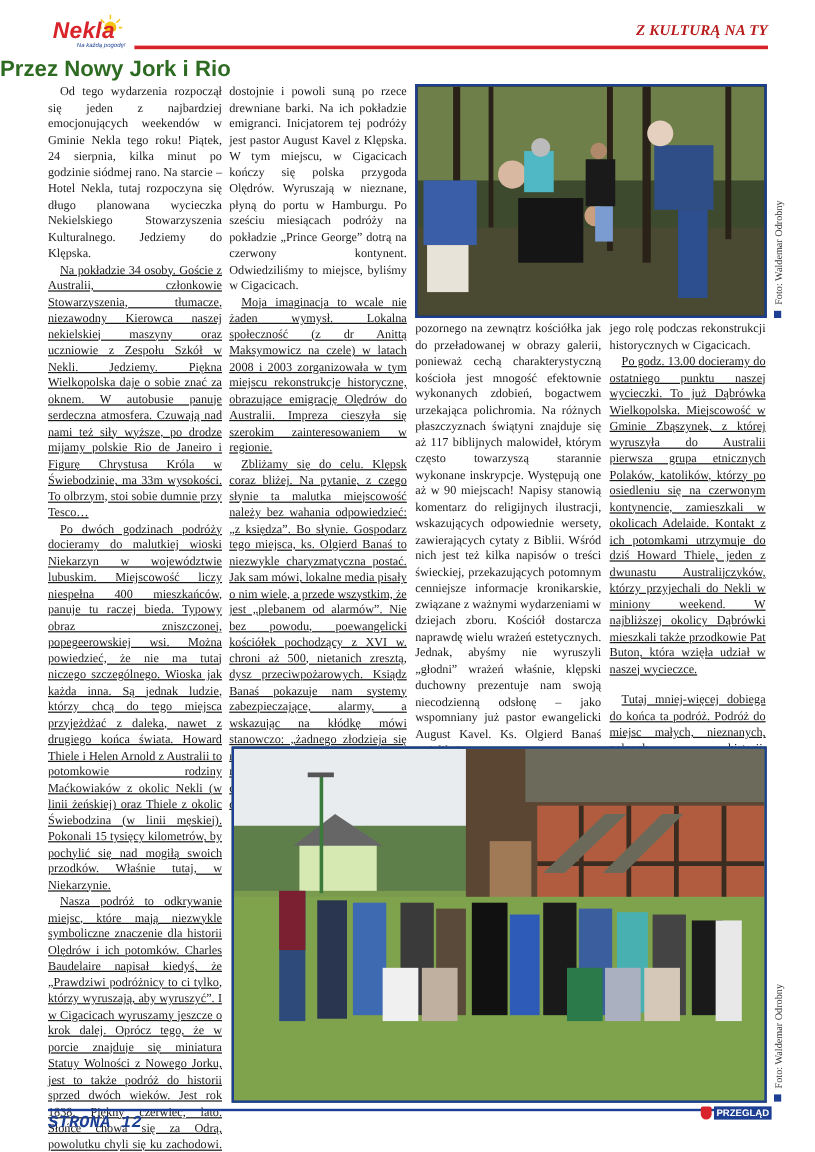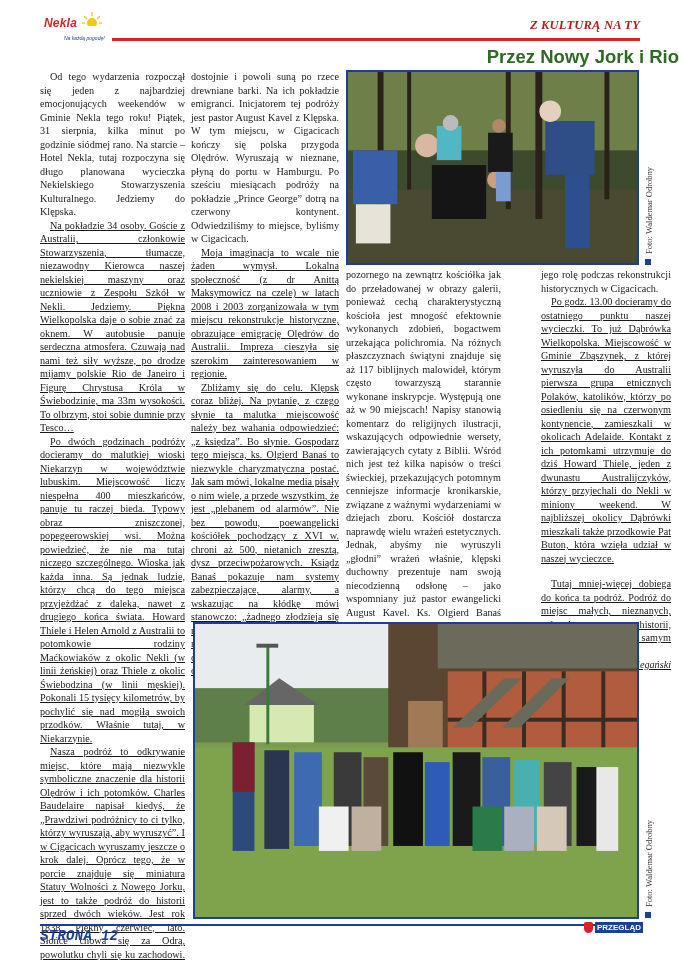--- a/index.html
+++ b/index.html
@@ -1,35 +1,35 @@
 <!DOCTYPE html>
 <html><head>
 <meta charset="utf-8">
 <style>
   * { margin: 0; padding: 0; box-sizing: border-box; }
   html, body { width: 679px; height: 960px; background: #ffffff; overflow: hidden; }
   body { position: relative; font-family: "Liberation Serif", "DejaVu Serif", serif; color: #1a1a1a; }
 
   .header { position: absolute; left: 40px; top: 10px; width: 600px; height: 34px; }
   .logo { position: absolute; left: 0; top: 0; width: 68px; height: 32px; }
-  .logo-word { position: absolute; left: 4px; top: 6px; font-family: "Liberation Sans", sans-serif; font-style: italic; font-weight: bold; color: #d9232a; font-size: 12px; letter-spacing: 0.2px; text-align: right; }
+  .logo-word { position: absolute; left: 4px; top: 6px; font-family: "Liberation Sans", sans-serif; font-style: italic; font-weight: bold; color: #d9232a; font-size: 19px; letter-spacing: 0.2px; text-align: right; }
   .logo-sun { position: absolute; left: 42px; top: 2px; width: 20px; height: 14px; }
   .logo-tag { position: absolute; left: 24px; top: 25px; font-family: "Liberation Sans", sans-serif; font-size: 5px; color: #1c3f94; font-style: italic; }
   .header-rule { position: absolute; left: 72px; right: 0; top: 28px; height: 3px; background: #d9232a; }
   .section-title { position: absolute; right: 0; top: 8px; font-family: "Liberation Serif", serif; font-style: italic; font-weight: bold; color: #b91c1c; font-size: 12.5px; letter-spacing: 0.2px; }
 
-  .title { position: absolute; left: 0; width: 679px; top: 46px; text-align: right; font-family: "Liberation Sans", sans-serif; font-weight: bold; color: #2e6b22; font-size: 18.5px; }
+  .title { position: absolute; left: 0; width: 679px; top: 46px; text-align: left; font-family: "Liberation Sans", sans-serif; font-weight: bold; color: #2e6b22; font-size: 18.5px; }
 
   .col { position: absolute; font-size: 10.2px; line-height: 13.5px; text-align: justify; hyphens: manual; }
   .col p { text-indent: 10px; }
   .col p + p { margin-top: 0; text-decoration: underline; }
   .col1 { left: 40px; top: 70px; width: 145px; }
   .col2 { left: 191px; top: 70px; width: 148px; }
   .col3 { left: 346px; top: 268px; width: 155px; }
-  .col4 { left: 508px; top: 268px; width: 130px; margin-left: 33px; }
+  .col4 { left: 508px; top: 268px; width: 130px; }
   .col .gap { margin-top: 6px; }
   .signature { text-align: right; font-style: italic; text-indent: 0 !important; margin-top: 1px; }
 
   .photo { position: absolute; border: 2px solid #1c3f94; overflow: hidden; }
   .photo1 { left: 346px; top: 70px; width: 293px; height: 195px; background: #33402a; }
   .photo2 { left: 193px; top: 622px; width: 446px; height: 297px; background: #6b8a45; }
   .photo svg { display: block; width: 100%; height: 100%; }
 
   .credit { position: absolute; font-family: "Liberation Serif", serif; font-size: 8.5px; color: #333; transform-origin: left top; transform: rotate(-90deg); white-space: nowrap; }
   .credit1 { left: 644px; top: 254px; }
@@ -63,21 +63,21 @@
     <span class="logo-word">Nekla</span>
     <span class="logo-tag">Na każdą pogodę!</span>
   </div>
   <div class="header-rule"></div>
   <div class="section-title">Z KULTURĄ NA TY</div>
 </div>
 
 <h1 class="title">Przez Nowy Jork i Rio</h1>
 
 <div class="col col1">
-  <p>Od tego wydarzenia rozpoczął się jeden z najbardziej emocjonujących weekendów w Gminie Nekla tego roku! Piątek, 31 sierpnia, kilka minut po godzinie siódmej rano. Na starcie – Hotel Nekla, tutaj rozpoczyna się długo planowana wycieczka Nekielskiego Stowarzyszenia Kulturalnego. Jedziemy do Klępska.</p>
+  <p>Od tego wydarzenia rozpoczął się jeden z najbardziej emocjonujących weekendów w Gminie Nekla tego roku! Piątek, 24 sierpnia, kilka minut po godzinie siódmej rano. Na starcie – Hotel Nekla, tutaj rozpoczyna się długo planowana wycieczka Nekielskiego Stowarzyszenia Kulturalnego. Jedziemy do Klępska.</p>
   <p>Na pokładzie 34 osoby. Goście z Australii, członkowie Stowarzyszenia, tłumacze, niezawodny Kierowca naszej nekielskiej maszyny oraz uczniowie z Zespołu Szkół w Nekli. Jedziemy. Piękna Wielkopolska daje o sobie znać za oknem. W autobusie panuje serdeczna atmosfera. Czuwają nad nami też siły wyższe, po drodze mijamy polskie Rio de Janeiro i Figurę Chrystusa Króla w Świebodzinie, ma 33m wysokości. To olbrzym, stoi sobie dumnie przy Tesco…</p>
   <p>Po dwóch godzinach podróży docieramy do malutkiej wioski Niekarzyn w województwie lubuskim. Miejscowość liczy niespełna 400 mieszkańców, panuje tu raczej bieda. Typowy obraz zniszczonej, popegeerowskiej wsi. Można powiedzieć, że nie ma tutaj niczego szczególnego. Wioska jak każda inna. Są jednak ludzie, którzy chcą do tego miejsca przyjeżdżać z daleka, nawet z drugiego końca świata. Howard Thiele i Helen Arnold z Australii to potomkowie rodziny Maćkowiaków z okolic Nekli (w linii żeńskiej) oraz Thiele z okolic Świebodzina (w linii męskiej). Pokonali 15 tysięcy kilometrów, by pochylić się nad mogiłą swoich przodków. Właśnie tutaj, w Niekarzynie.</p>
   <p>Nasza podróż to odkrywanie miejsc, które mają niezwykle symboliczne znaczenie dla historii Olędrów i ich potomków. Charles Baudelaire napisał kiedyś, że „Prawdziwi podróżnicy to ci tylko, którzy wyruszają, aby wyruszyć”. I w Cigacicach wyruszamy jeszcze o krok dalej. Oprócz tego, że w porcie znajduje się miniatura Statuy Wolności z Nowego Jorku, jest to także podróż do historii sprzed dwóch wieków. Jest rok 1838. Piękny czerwiec, lato. Słońce chowa się za Odrą, powolutku chyli się ku zachodowi. Równie</p>
 </div>
 
 <div class="col col2">
   <p style="text-indent:0">dostojnie i powoli suną po rzece drewniane barki. Na ich pokładzie emigranci. Inicjatorem tej podróży jest pastor August Kavel z Klępska. W tym miejscu, w Cigacicach kończy się polska przygoda Olędrów. Wyruszają w nieznane, płyną do portu w Hamburgu. Po sześciu miesiącach podróży na pokładzie „Prince George” dotrą na czerwony kontynent. Odwiedziliśmy to miejsce, byliśmy w Cigacicach.</p>
   <p>Moja imaginacja to wcale nie żaden wymysł. Lokalna społeczność (z dr Anittą Maksymowicz na czele) w latach 2008 i 2003 zorganizowała w tym miejscu rekonstrukcje historyczne, obrazujące emigrację Olędrów do Australii. Impreza cieszyła się szerokim zainteresowaniem w regionie.</p>
   <p>Zbliżamy się do celu. Klępsk coraz bliżej. Na pytanie, z czego słynie ta malutka miejscowość należy bez wahania odpowiedzieć: „z księdza”. Bo słynie. Gospodarz tego miejsca, ks. Olgierd Banaś to niezwykle charyzmatyczna postać. Jak sam mówi, lokalne media pisały o nim wiele, a przede wszystkim, że jest „plebanem od alarmów”. Nie bez powodu, poewangelicki kościółek pochodzący z XVI w. chroni aż 500, nietanich zresztą, dysz przeciwpożarowych. Ksiądz Banaś pokazuje nam systemy zabezpieczające, alarmy, a wskazując na kłódkę mówi stanowczo: „żadnego złodzieja się nie boję!”. I słusznie. Ten piękny renesansowy kościół powinien cieszyć turystów jeszcze przez długie lata. Wstępujemy do nie-</p>
 </div>

